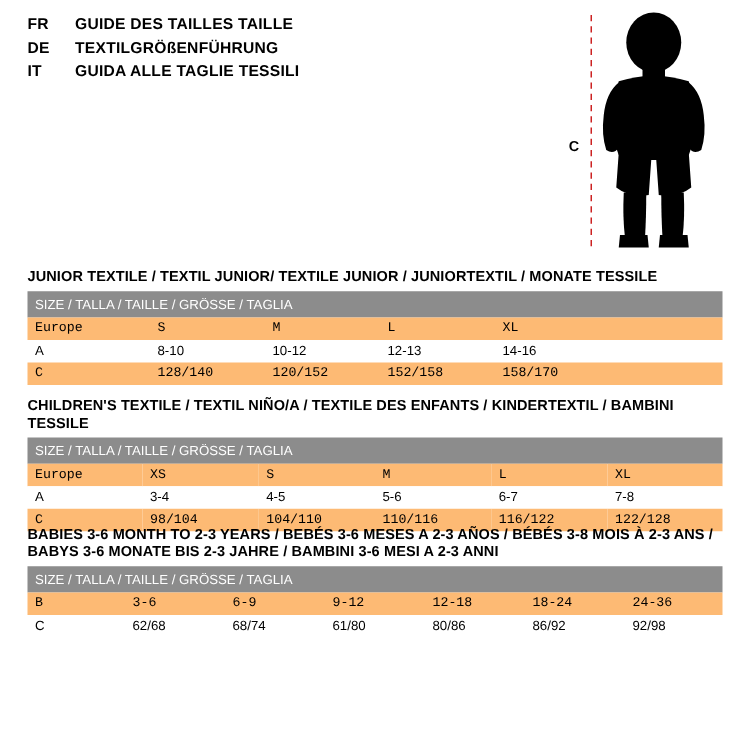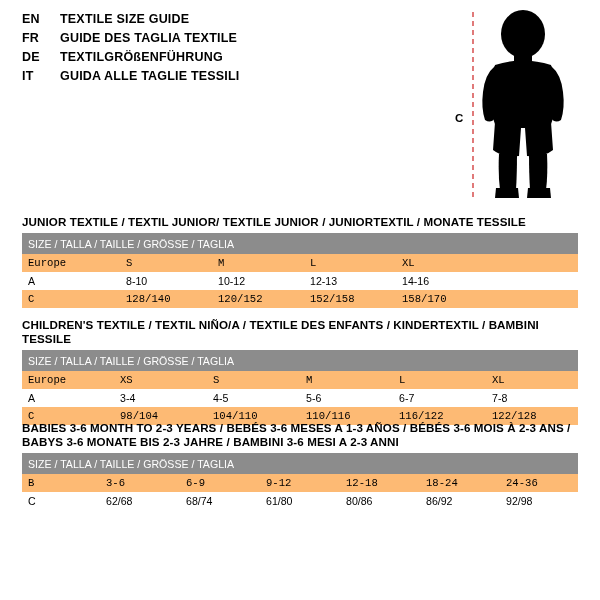--- a/index.html
+++ b/index.html
@@ -118,26 +118,22 @@
     white-space: nowrap;
   }
 </style>
 </head>
 <body>
 
 <div class="page">
 
   <div class="header">
     <div class="lang-row">
-      <span class="lang-code">EN</span>
-      <span class="lang-title">TEXTILE SIZE GUIDE</span>
-    </div>
-    <div class="lang-row">
       <span class="lang-code">FR</span>
-      <span class="lang-title">GUIDE DES TAGLIA TEXTILE</span>
+      <span class="lang-title">GUIDE DES TAILLES TAILLE</span>
     </div>
     <div class="lang-row">
       <span class="lang-code">DE</span>
       <span class="lang-title">TEXTILGRÖßENFÜHRUNG</span>
     </div>
     <div class="lang-row">
       <span class="lang-code">IT</span>
       <span class="lang-title">GUIDA ALLE TAGLIE TESSILI</span>
     </div>
   </div>
@@ -252,21 +248,21 @@
           <td>104/110</td>
           <td>110/116</td>
           <td>116/122</td>
           <td>122/128</td>
         </tr>
       </tbody>
     </table>
   </div>
 
   <div class="section" style="top:421px;">
-    <div class="section-title">BABIES 3-6 MONTH TO 2-3 YEARS / BEBÉS 3-6 MESES A 1-3 AÑOS / BÉBÉS 3-6 MOIS À 2-3 ANS / BABYS 3-6 MONATE BIS 2-3 JAHRE / BAMBINI 3-6 MESI A 2-3 ANNI</div>
+    <div class="section-title">BABIES 3-6 MONTH TO 2-3 YEARS / BEBÉS 3-6 MESES A 2-3 AÑOS / BÉBÉS 3-8 MOIS À 2-3 ANS / BABYS 3-6 MONATE BIS 2-3 JAHRE / BAMBINI 3-6 MESI A 2-3 ANNI</div>
     <table class="size-table">
       <colgroup>
         <col style="width:78px">
           <col style="width:80px">
           <col style="width:80px">
           <col style="width:80px">
           <col style="width:80px">
           <col style="width:80px">
           <col style="width:78px">
       </colgroup>

